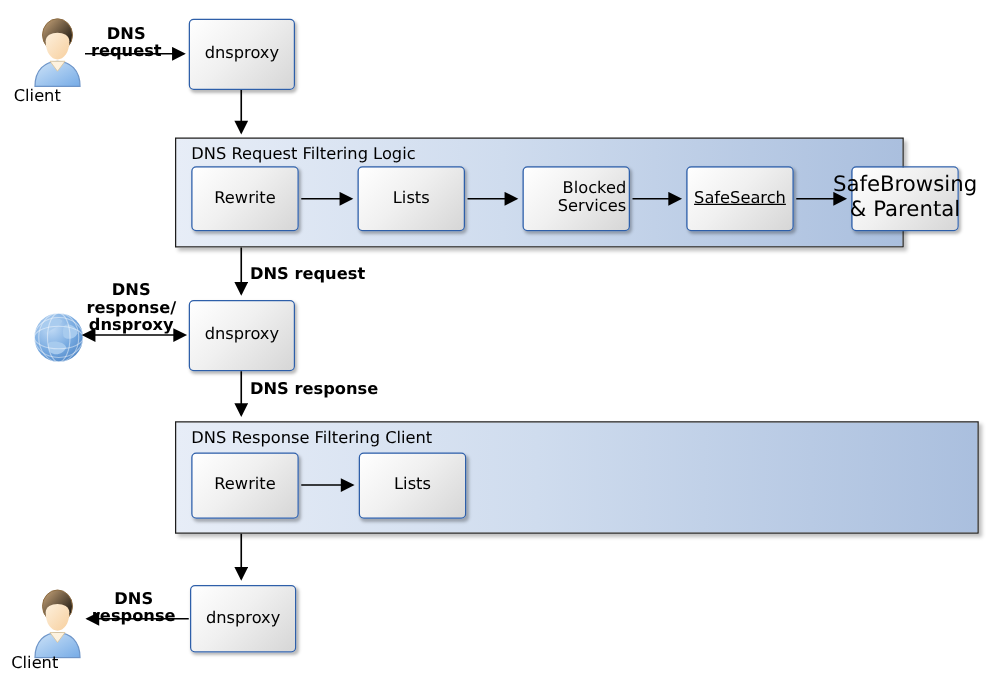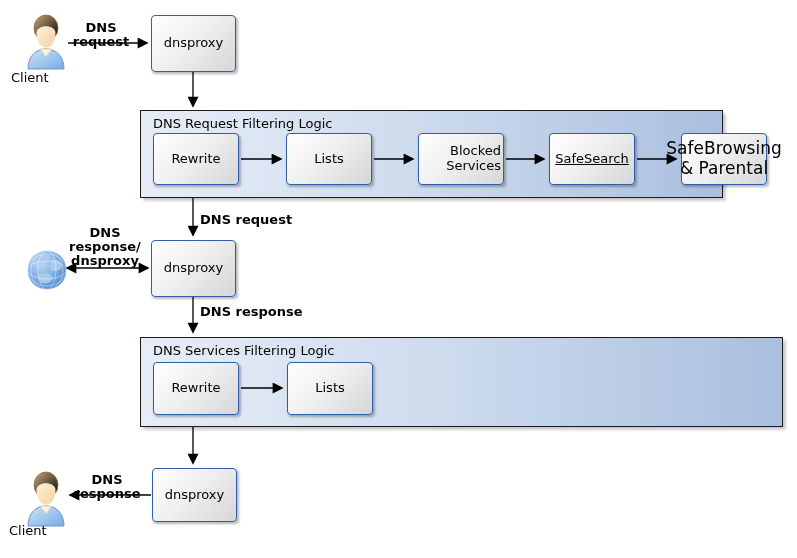--- a/index.html
+++ b/index.html
@@ -85,21 +85,21 @@
     <path d="M13 25 C18 23 26 25 27 29 C25 34 18.5 36 14.5 33 C12.5 30 11.5 27 13 25 Z" fill="#a9cbee" opacity="0.95"></path>
     <g fill="none" stroke="#ffffff" stroke-opacity="0.45" stroke-width="0.9">
       <ellipse cx="21" cy="21" rx="9" ry="19.5"></ellipse>
       <ellipse cx="21" cy="21" rx="16" ry="19.5"></ellipse>
       <ellipse cx="21" cy="21" rx="19.5" ry="9"></ellipse>
       <ellipse cx="21" cy="21" rx="19.5" ry="16"></ellipse>
     </g>
   </svg>
 
   <div class="container" style="left:140px;top:337px;width:643px;height:90px;">
-    <div class="container-title">DNS Services Filtering Logic</div>
+    <div class="container-title">DNS Response Filtering Client</div>
   </div>
   <div class="node" style="left:153px;top:362px;width:86px;height:53px;">Rewrite</div>
   <div class="node" style="left:287px;top:362px;width:86px;height:53px;">Lists</div>
 
   <div class="node" style="left:152px;top:468px;width:85px;height:54px;">dnsproxy</div>
 
   <svg class="abs" style="left:26px;top:471px;" width="40" height="56" viewBox="0 0 40 56">
     <path d="M2 55 C2 42 10 35 20 35 C30 35 38 42 38 55 Z" fill="url(#pbody)" stroke="#6e95c8" stroke-width="1"></path>
     <path d="M14 35 L20 43 L26 35 Z" fill="#fdf2df" stroke="#d9c093" stroke-width="0.6"></path>
     <ellipse cx="20" cy="14" rx="12" ry="13" fill="url(#phair)" stroke="#8d6c42" stroke-width="0.8"></ellipse>

